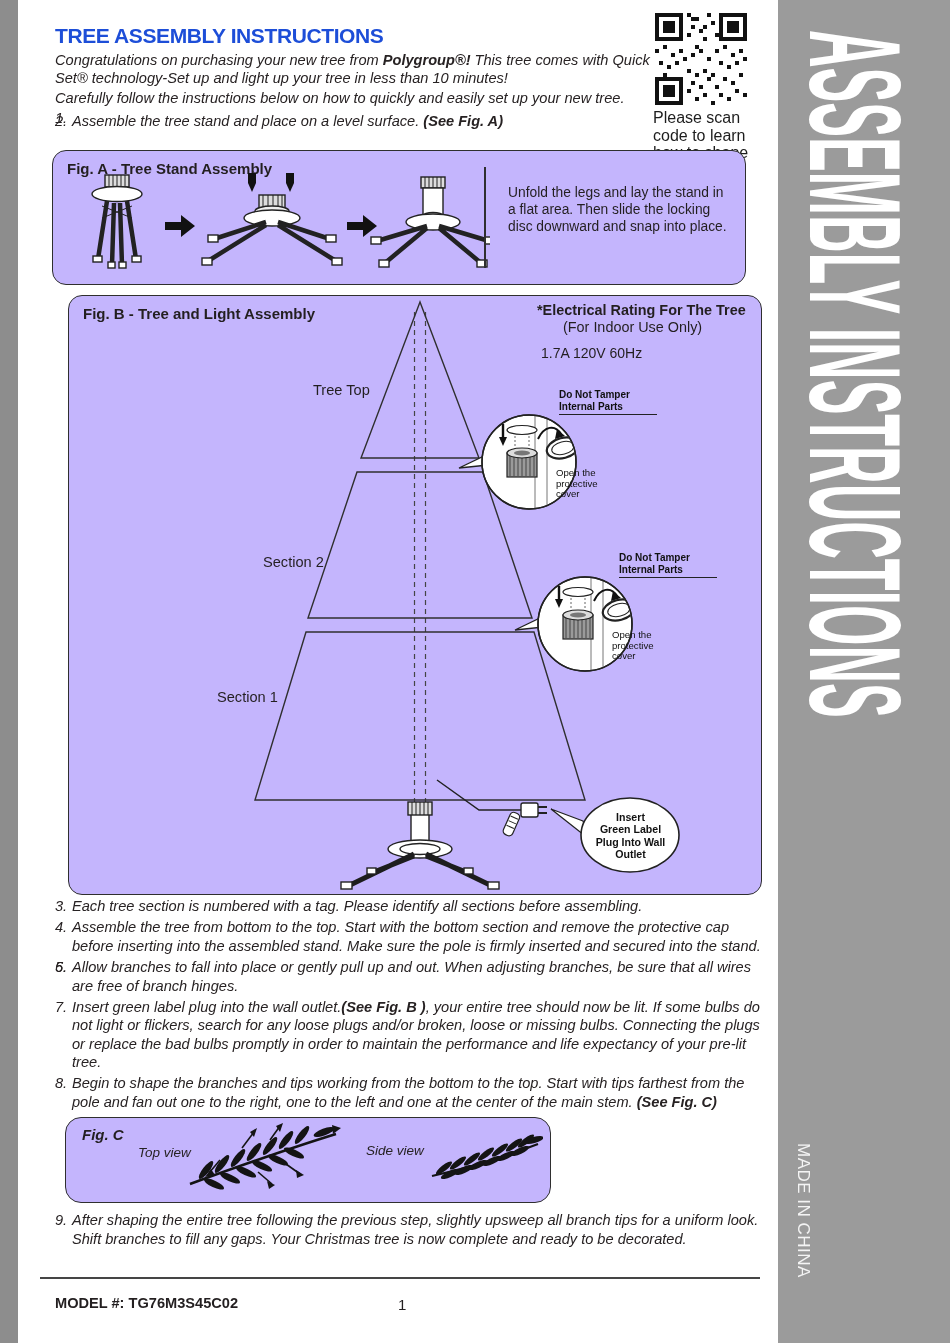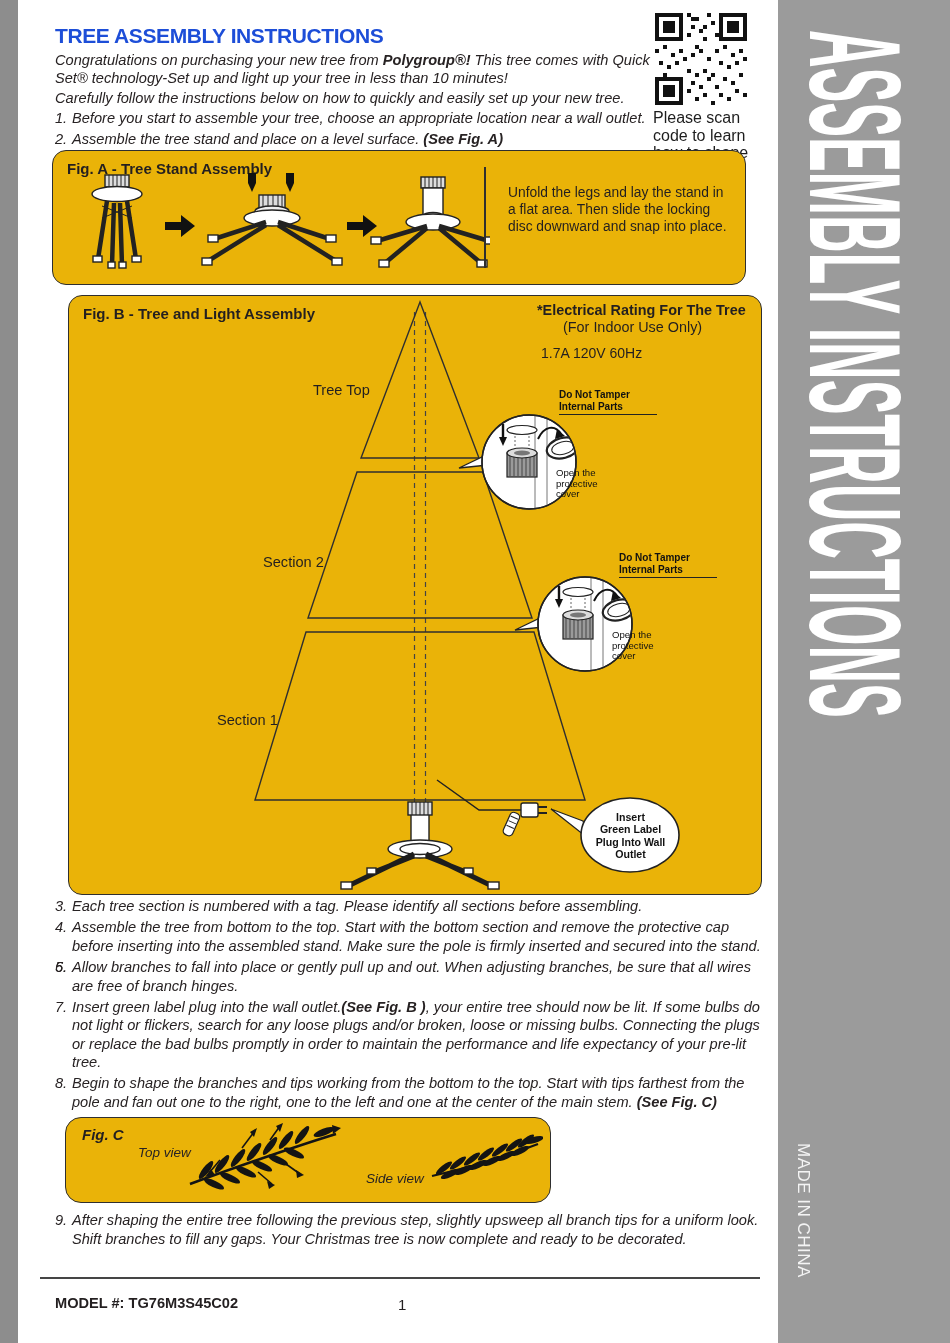--- a/index.html
+++ b/index.html
@@ -19,49 +19,49 @@
   .body-text{font-size:14.6px;line-height:1.26;color:#272223;font-style:italic;}
   #intro1{left:55px;top:51px;width:614px;}
   #intro2{left:55px;top:89px;width:660px;}
   #steps-top{left:55px;top:109px;width:700px;}
   .step{position:relative;padding-left:17px;margin-bottom:3px;}
   .step .num{position:absolute;left:0;top:0;}
   
   #qr{left:655px;top:13px;}
   #qr-caption{left:653px;top:109px;width:102px;font-size:16px;line-height:1.1;color:#1d1d1d;}
   
-  .figbox{border:1.6px solid #2f2f2f;border-radius:14px;background:#eab308;}
+  .figbox{border:1.6px solid #2f2f2f;border-radius:14px;background:#c4b5fd;}
   #fig-a{left:52px;top:150px;width:692px;height:133px;}
   #fig-a-title{left:14px;top:9px;font-size:15px;font-weight:700;color:#231f20;}
   #fig-a-divider{left:431px;top:16px;width:2px;height:101px;background:#2f2f2f;}
   #fig-a-desc{left:455px;top:33px;width:222px;font-size:13.8px;line-height:1.24;color:#231f20;}
   #fig-b{left:52px;top:295px;width:692px;height:598px;margin-left:16px;}
   #fig-b-title{left:14px;top:9px;font-size:15px;font-weight:700;color:#231f20;}
   #elec1{left:468px;top:6px;font-size:14.4px;font-weight:700;color:#231f20;}
   #elec2{left:494px;top:23px;font-size:14.4px;font-weight:400;color:#231f20;}
   #elec3{left:472px;top:49px;font-size:14px;color:#231f20;}
   .tree-label{font-size:14.6px;color:#231f20;}
   #lbl-tree-top{left:244px;top:86px;}
   #lbl-sec2{left:194px;top:258px;}
-  #lbl-sec1{left:148px;top:416px;}
+  #lbl-sec1{left:148px;top:393px;}
   .warn{font-size:10px;font-weight:700;line-height:1.15;color:#111;border-bottom:1.6px solid #222;
         padding-bottom:2px;width:98px;}
   #warn1{left:490px;top:93px;}
   #warn2{left:550px;top:256px;}
   .opencover{font-size:9.6px;line-height:1.1;color:#111;width:64px;}
   #open1{left:487px;top:172px;}
   #open2{left:543px;top:334px;}
   #plug-callout{left:515px;top:515px;width:93px;text-align:center;
       font-size:10.6px;font-weight:700;line-height:1.16;color:#111;}
   
   #steps-main{left:55px;top:897px;width:708px;}
   #fig-c{position:relative;width:470px;height:84px;margin:6px 0 8px 10px;border-radius:16px;padding-left:14px;}
   #fig-c-title{left:16px;top:8px;font-size:15px;font-weight:700;color:#231f20;}
   #lbl-topview{left:72px;top:26px;font-size:13.5px;}
-  #lbl-sideview{left:300px;top:24px;font-size:13.5px;margin-top:28px;}
+  #lbl-sideview{left:300px;top:24px;font-size:13.5px;}
   
   #footer-rule{left:40px;top:1277px;width:720px;height:2px;background:#454545;}
   #model-number{left:55px;top:1295px;font-size:14.6px;font-weight:700;color:#231f20;}
   #page-number{left:398px;top:1296px;font-size:15px;color:#231f20;}
 </style>
 </head>
 <body>
 
 <div id="canvas">
 
@@ -69,21 +69,21 @@
   <div class="abs" id="sidebar"></div>
   <div class="abs" id="sidebar-title">ASSEMBLY INSTRUCTIONS</div>
   <div class="abs" id="made-in-china">MADE IN CHINA</div>
 
   <div class="abs" id="doc-title">TREE ASSEMBLY INSTRUCTIONS</div>
   <div class="abs body-text" id="intro1"><span>Congratulations on purchasing your new tree from </span><span class="b">Polygroup®!</span><span> This tree comes with Quick Set® technology-Set up and light up your tree in less than 10 minutes!</span></div>
   <div class="abs body-text" id="intro2">Carefully follow the instructions below on how to quickly and easily set up your new tree.</div>
 
   <div class="abs body-text" id="steps-top">
     <div class="step">
-      <span class="num">1.</span><span><span>Before you start to assemble your tree, choose an appropriate location near a wall outlet.</span></span>
+      <span class="num">1.</span>
     </div>
     <div class="step">
       <span class="num">2.</span><span><span>Assemble the tree stand and place on a level surface.  </span><span class="b">(See Fig. A)</span></span>
     </div>
   </div>
 
   <svg class="abs" id="qr" width="92" height="92" viewBox="0 0 92 92">
     <rect x="0" y="0" width="92" height="92" fill="#fff"></rect>
     <g fill="#111">
       <rect x="0" y="0" width="28" height="28"></rect>

